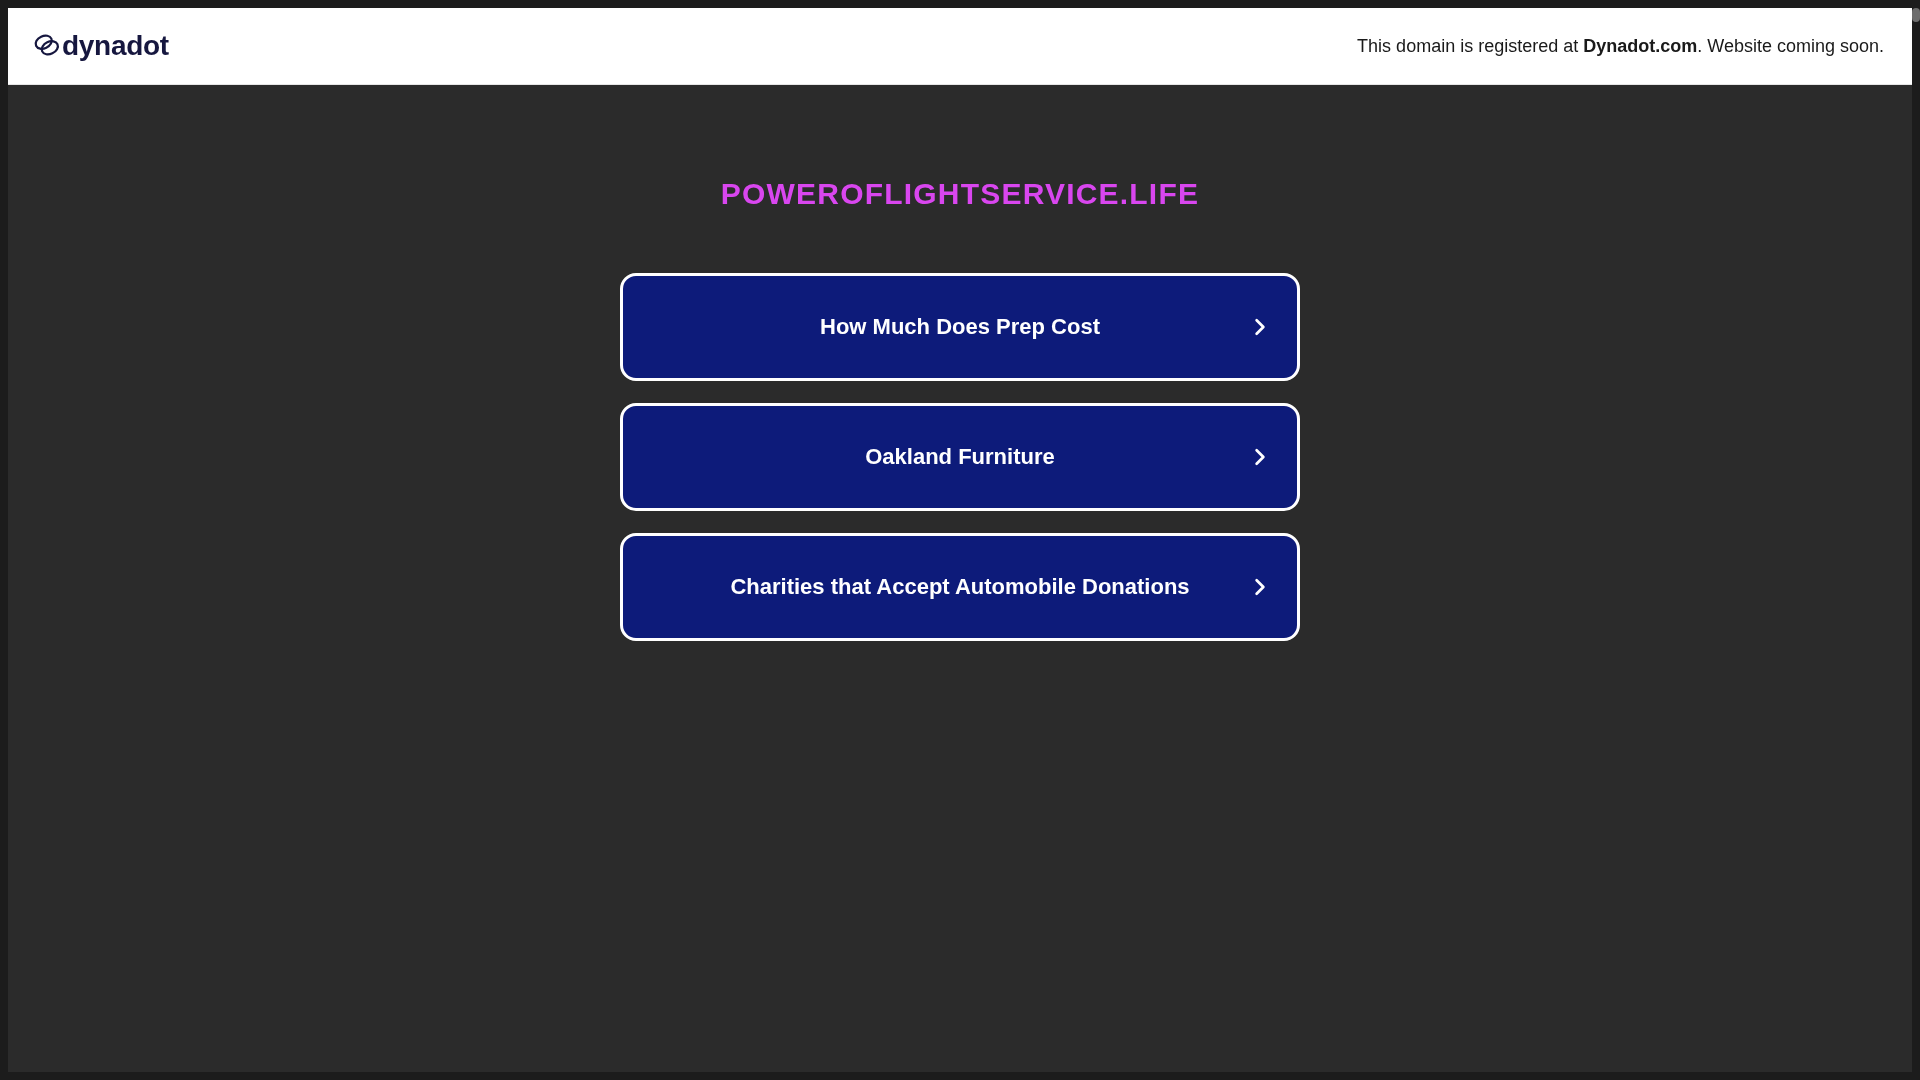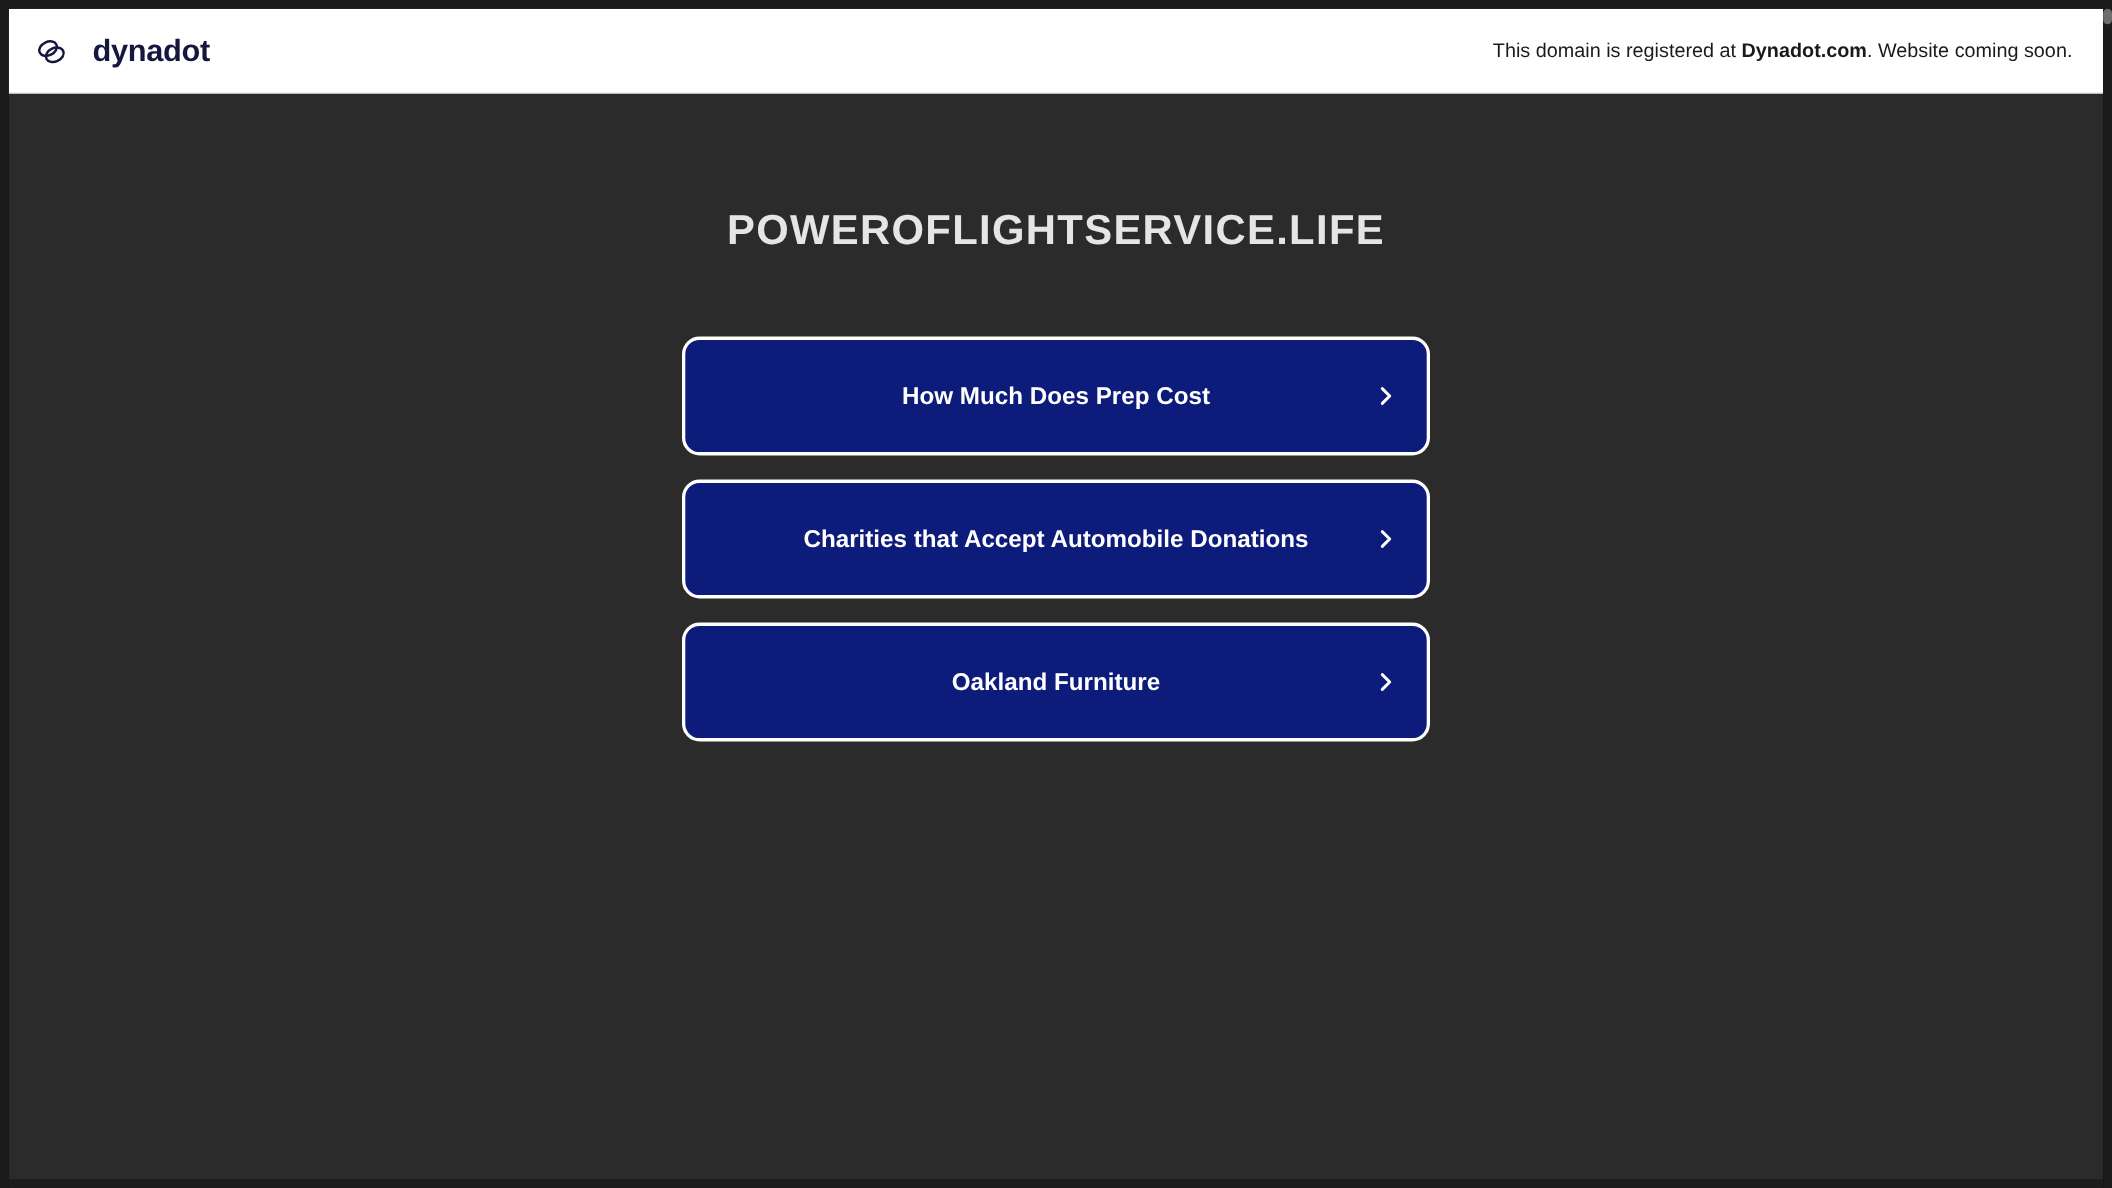--- a/index.html
+++ b/index.html
@@ -38,22 +38,22 @@
     background: #ffffff;
     display: flex;
     align-items: center;
     justify-content: space-between;
     padding: 0 28px 0 24px;
     border-bottom: 1px solid #e6e6e6;
   }
 
   .brand {
     display: flex;
-    align-items: flex-end;
-    gap: 22px;
+    align-items: flex-start;
+    gap: 0;
     text-decoration: none;
   }
 
   .brand-mark {
     width: 30px;
     height: 30px;
     display: block;
   }
 
   .brand-text {
@@ -73,26 +73,26 @@
   
   .park {
     width: 100%;
     padding-top: 92px;
     display: flex;
     flex-direction: column;
     align-items: center;
   }
 
   .domain-title {
-    font-size: 38px;
+    font-size: 30px;
     font-weight: 700;
     letter-spacing: 1.2px;
-    color: #e5e5e5;
+    color: #d946ef;
     text-align: center;
-    margin: 12px;
+    margin: 0;
   }
 
   .related-block {
     width: 680px;
     margin-top: 62px;
   }
 
   .related-label {
     font-size: 21px;
     color: #9a9a9a;
@@ -209,37 +209,37 @@
         <a class="search-link" href="#">
           <span class="label">How Much Does Prep Cost</span>
           <span class="chev">
             <svg viewBox="0 0 16 16" width="18" height="18" xmlns="http://www.w3.org/2000/svg" aria-hidden="true">
               <path d="M5 2 L11 8 L5 14" fill="none" stroke="#ffffff" stroke-width="2.4" stroke-linecap="round" stroke-linejoin="round"></path>
             </svg>
           </span>
         </a>
 
         <a class="search-link" href="#">
+          <span class="label">Oakland Furniture</span>
+          <span class="chev">
+            <svg viewBox="0 0 16 16" width="18" height="18" xmlns="http://www.w3.org/2000/svg" aria-hidden="true">
+              <path d="M5 2 L11 8 L5 14" fill="none" stroke="#ffffff" stroke-width="2.4" stroke-linecap="round" stroke-linejoin="round"></path>
+            </svg>
+          </span>
+        </a>
+
+        <a class="search-link" href="#">
           <span class="label">Charities that Accept Automobile Donations</span>
           <span class="chev">
             <svg viewBox="0 0 16 16" width="18" height="18" xmlns="http://www.w3.org/2000/svg" aria-hidden="true">
               <path d="M5 2 L11 8 L5 14" fill="none" stroke="#ffffff" stroke-width="2.4" stroke-linecap="round" stroke-linejoin="round"></path>
             </svg>
           </span>
         </a>
 
-        <a class="search-link" href="#">
-          <span class="label">Oakland Furniture</span>
-          <span class="chev">
-            <svg viewBox="0 0 16 16" width="18" height="18" xmlns="http://www.w3.org/2000/svg" aria-hidden="true">
-              <path d="M5 2 L11 8 L5 14" fill="none" stroke="#ffffff" stroke-width="2.4" stroke-linecap="round" stroke-linejoin="round"></path>
-            </svg>
-          </span>
-        </a>
-
       </div>
 
     </div>
 
   </div>
 
   <div class="scrollbar-v">
     <div class="thumb"></div>
   </div>
 

